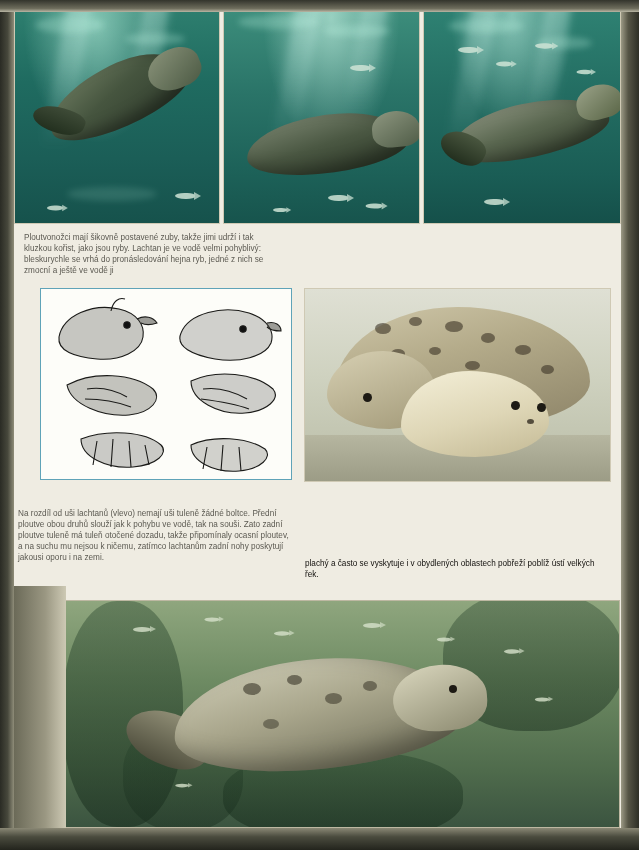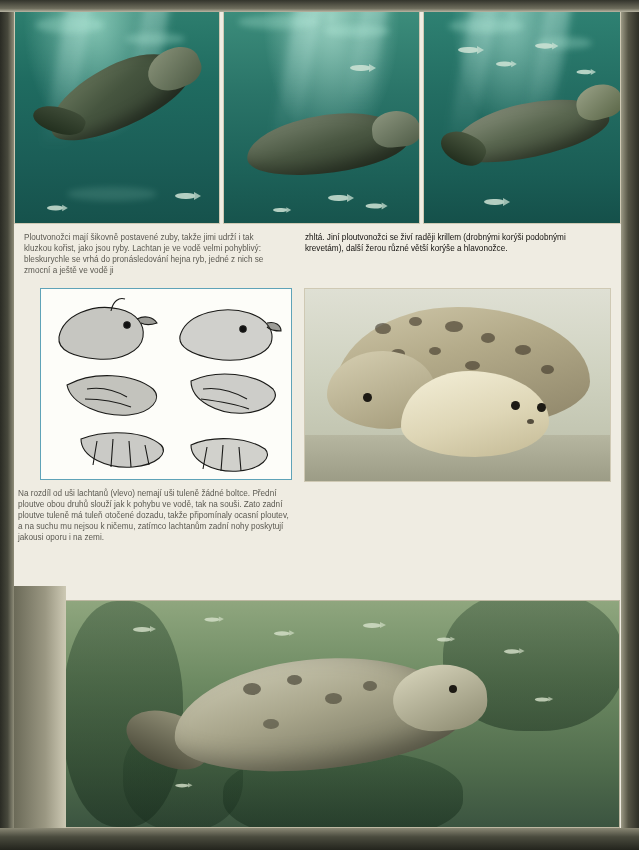--- a/index.html
+++ b/index.html
@@ -187,21 +187,21 @@
   .textblock {
     position: absolute;
     font-family: "Liberation Sans", sans-serif;
     font-size: 8.2px;
     line-height: 11.1px;
     color: #13110e;
     text-align: left;
   }
   .t-left-1  { left: 24px;  top: 232px; width: 252px; }
   .t-right-1 { left: 305px; top: 232px; width: 300px; }
-  .t-left-2  { left: 18px;  top: 488px; width: 276px; }
+  .t-left-2  { left: 18px;  top: 508px; width: 276px; }
   .t-right-2 { left: 305px; top: 488px; width: 300px; }
   .t-left-3  { left: 18px;  top: 552px; width: 276px; }
   .t-right-3 { left: 305px; top: 558px; width: 300px; }
   .clipped { color: #5c5a52; }
 
   
   .lineart {
     position: absolute;
     left: 40px; top: 288px;
     width: 250px; height: 190px;
@@ -365,21 +365,20 @@
       <div class="seal tail-3"></div>
       <div class="fish" style="left:34px; top:40px;"></div>
       <div class="fish" style="left:70px; top:54px; transform:scale(.8);"></div>
       <div class="fish" style="left:110px; top:36px; transform:scale(.9);"></div>
       <div class="fish" style="left:150px; top:62px; transform:scale(.75);"></div>
       <div class="fish" style="left:60px; top:192px;"></div>
     </div>
   </div>
 
   <div class="textblock t-left-1 clipped">Ploutvonožci mají šikovně postavené zuby, takže jimi udrží i tak kluzkou kořist, jako jsou ryby. Lachtan je ve vodě velmi pohyblivý: bleskurychle se vrhá do pronásledování hejna ryb, jedné z nich se zmocní a ještě ve vodě ji</div>
-  <div class="textblock t-right-1">zhltá. Jiní ploutvonožci se živí raději krillem (drobnými korýši podobnými krevetám), další žerou různé větší korýše a hlavonožce.</div>
 
   <div class="lineart">
     <svg viewBox="0 0 250 190" width="250" height="190" aria-hidden="true">
       <g fill="none" stroke="#1a1a18" stroke-width="1.1">
 
         <path d="M18 48 C22 26 52 14 78 20 C96 24 104 36 102 48 C100 62 80 72 56 70 C34 68 16 62 18 48 Z" fill="#5e5e58" fill-opacity="0.35"></path>
         <path d="M96 30 C104 26 112 28 116 34 C110 36 104 36 100 34" fill="#3b3b36" fill-opacity="0.5"></path>
         <circle cx="86" cy="36" r="3.2" fill="#111"></circle>
         <path d="M70 22 C72 12 78 8 84 10"></path>
 
@@ -418,20 +417,21 @@
     <div class="mother-head"></div>
     <div class="pup-eye" style="left:58px; top:104px;"></div>
     <div class="pup"></div>
     <div class="pup-eye" style="left:206px; top:112px;"></div>
     <div class="pup-eye" style="left:232px; top:114px;"></div>
     <div class="spot" style="left:222px; top:130px; width:7px; height:5px; background:rgba(40,34,24,0.75);"></div>
   </div>
 
   <div class="textblock t-left-2 clipped">Na rozdíl od uši lachtanů (vlevo) nemají uši tuleně žádné boltce. Přední ploutve obou druhů slouží jak k pohybu ve vodě, tak na souši. Zato zadní ploutve tuleně má tuleň otočené dozadu, takže připomínaly ocasní plou­tev, a na suchu mu nejsou k ničemu, zatímco lachtanům zadní nohy poskytují jakousi oporu i na zemi.</div>
 
+  <div class="textblock t-right-3">plachý a často se vyskytuje i v obydlených oblastech pobřeží poblíž ústí velkých řek.</div>
 
   <div class="photo-bottom">
     <div class="kelp" style="left:0; top:0; width:120px; height:226px; opacity:.55;"></div>
     <div class="kelp" style="left:380px; top:-10px; width:180px; height:140px; opacity:.5;"></div>
     <div class="kelp" style="left:160px; top:150px; width:240px; height:90px; opacity:.6;"></div>
     <div class="kelp" style="left:60px; top:120px; width:120px; height:110px; opacity:.45;"></div>
     <div class="bottom-tail"></div>
     <div class="bottom-seal"></div>
     <div class="spot" style="left:180px; top:82px; width:18px; height:12px; background:rgba(45,42,30,0.55);"></div>
     <div class="spot" style="left:224px; top:74px; width:15px; height:10px; background:rgba(45,42,30,0.55);"></div>

